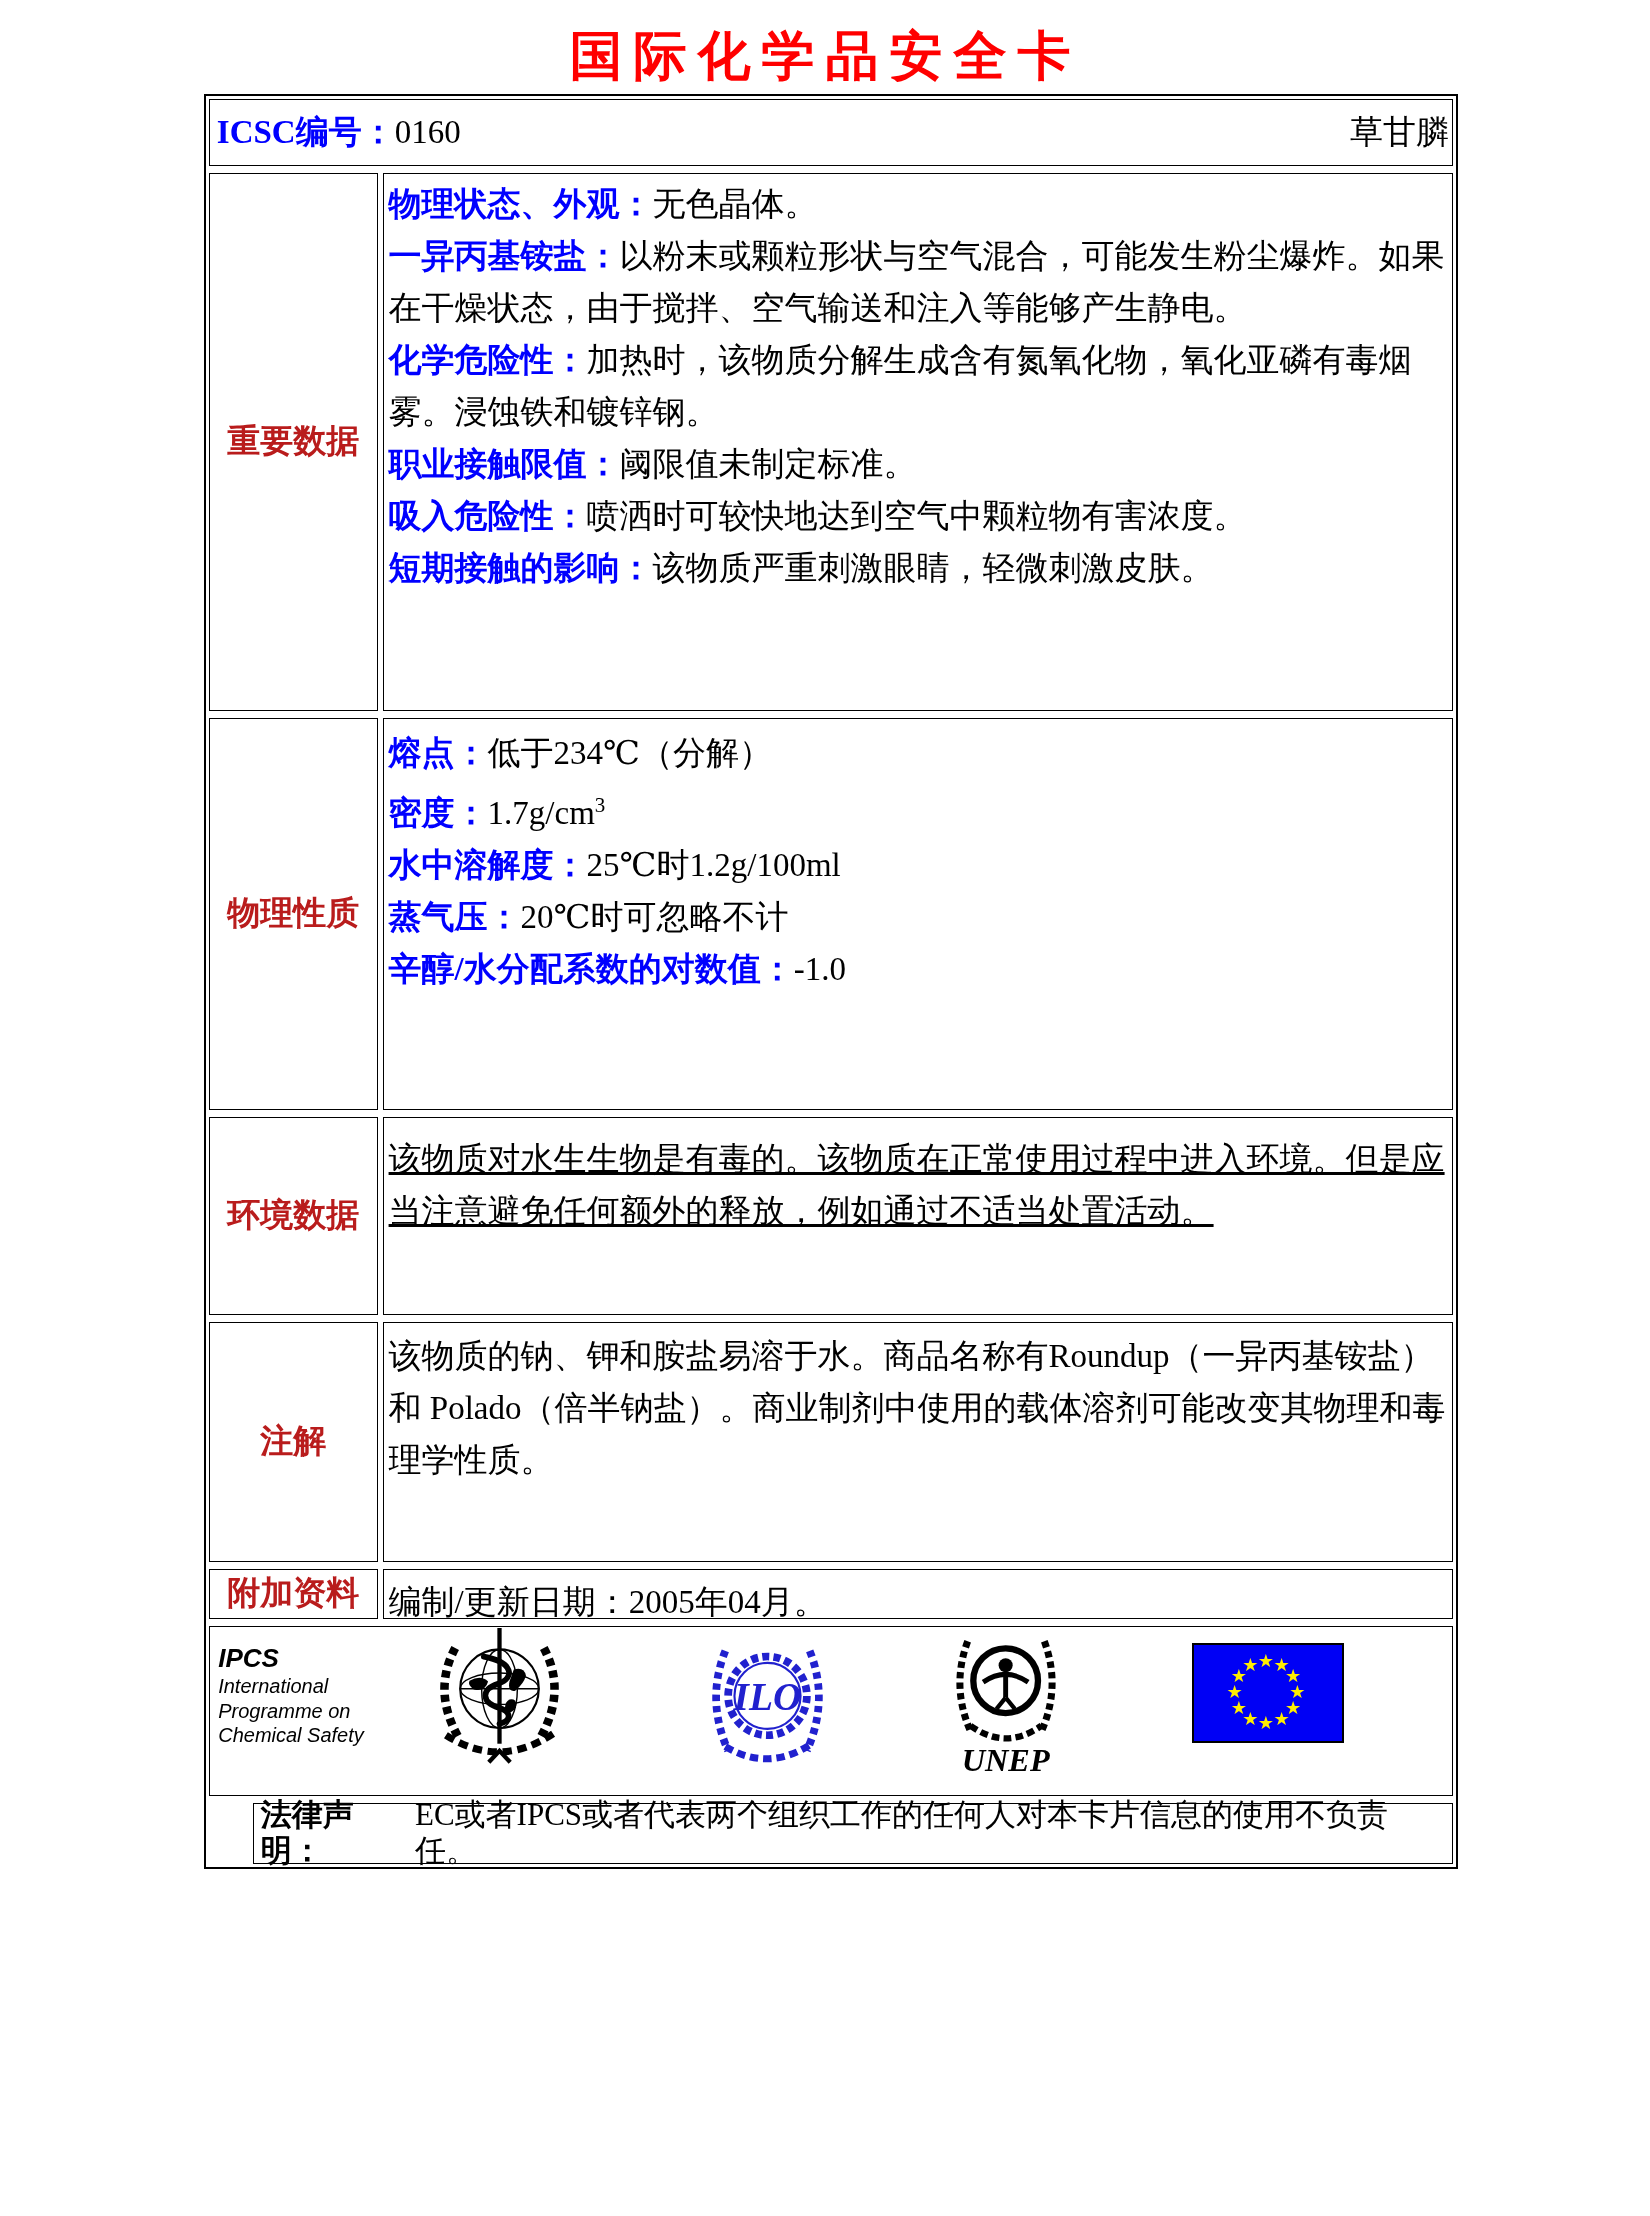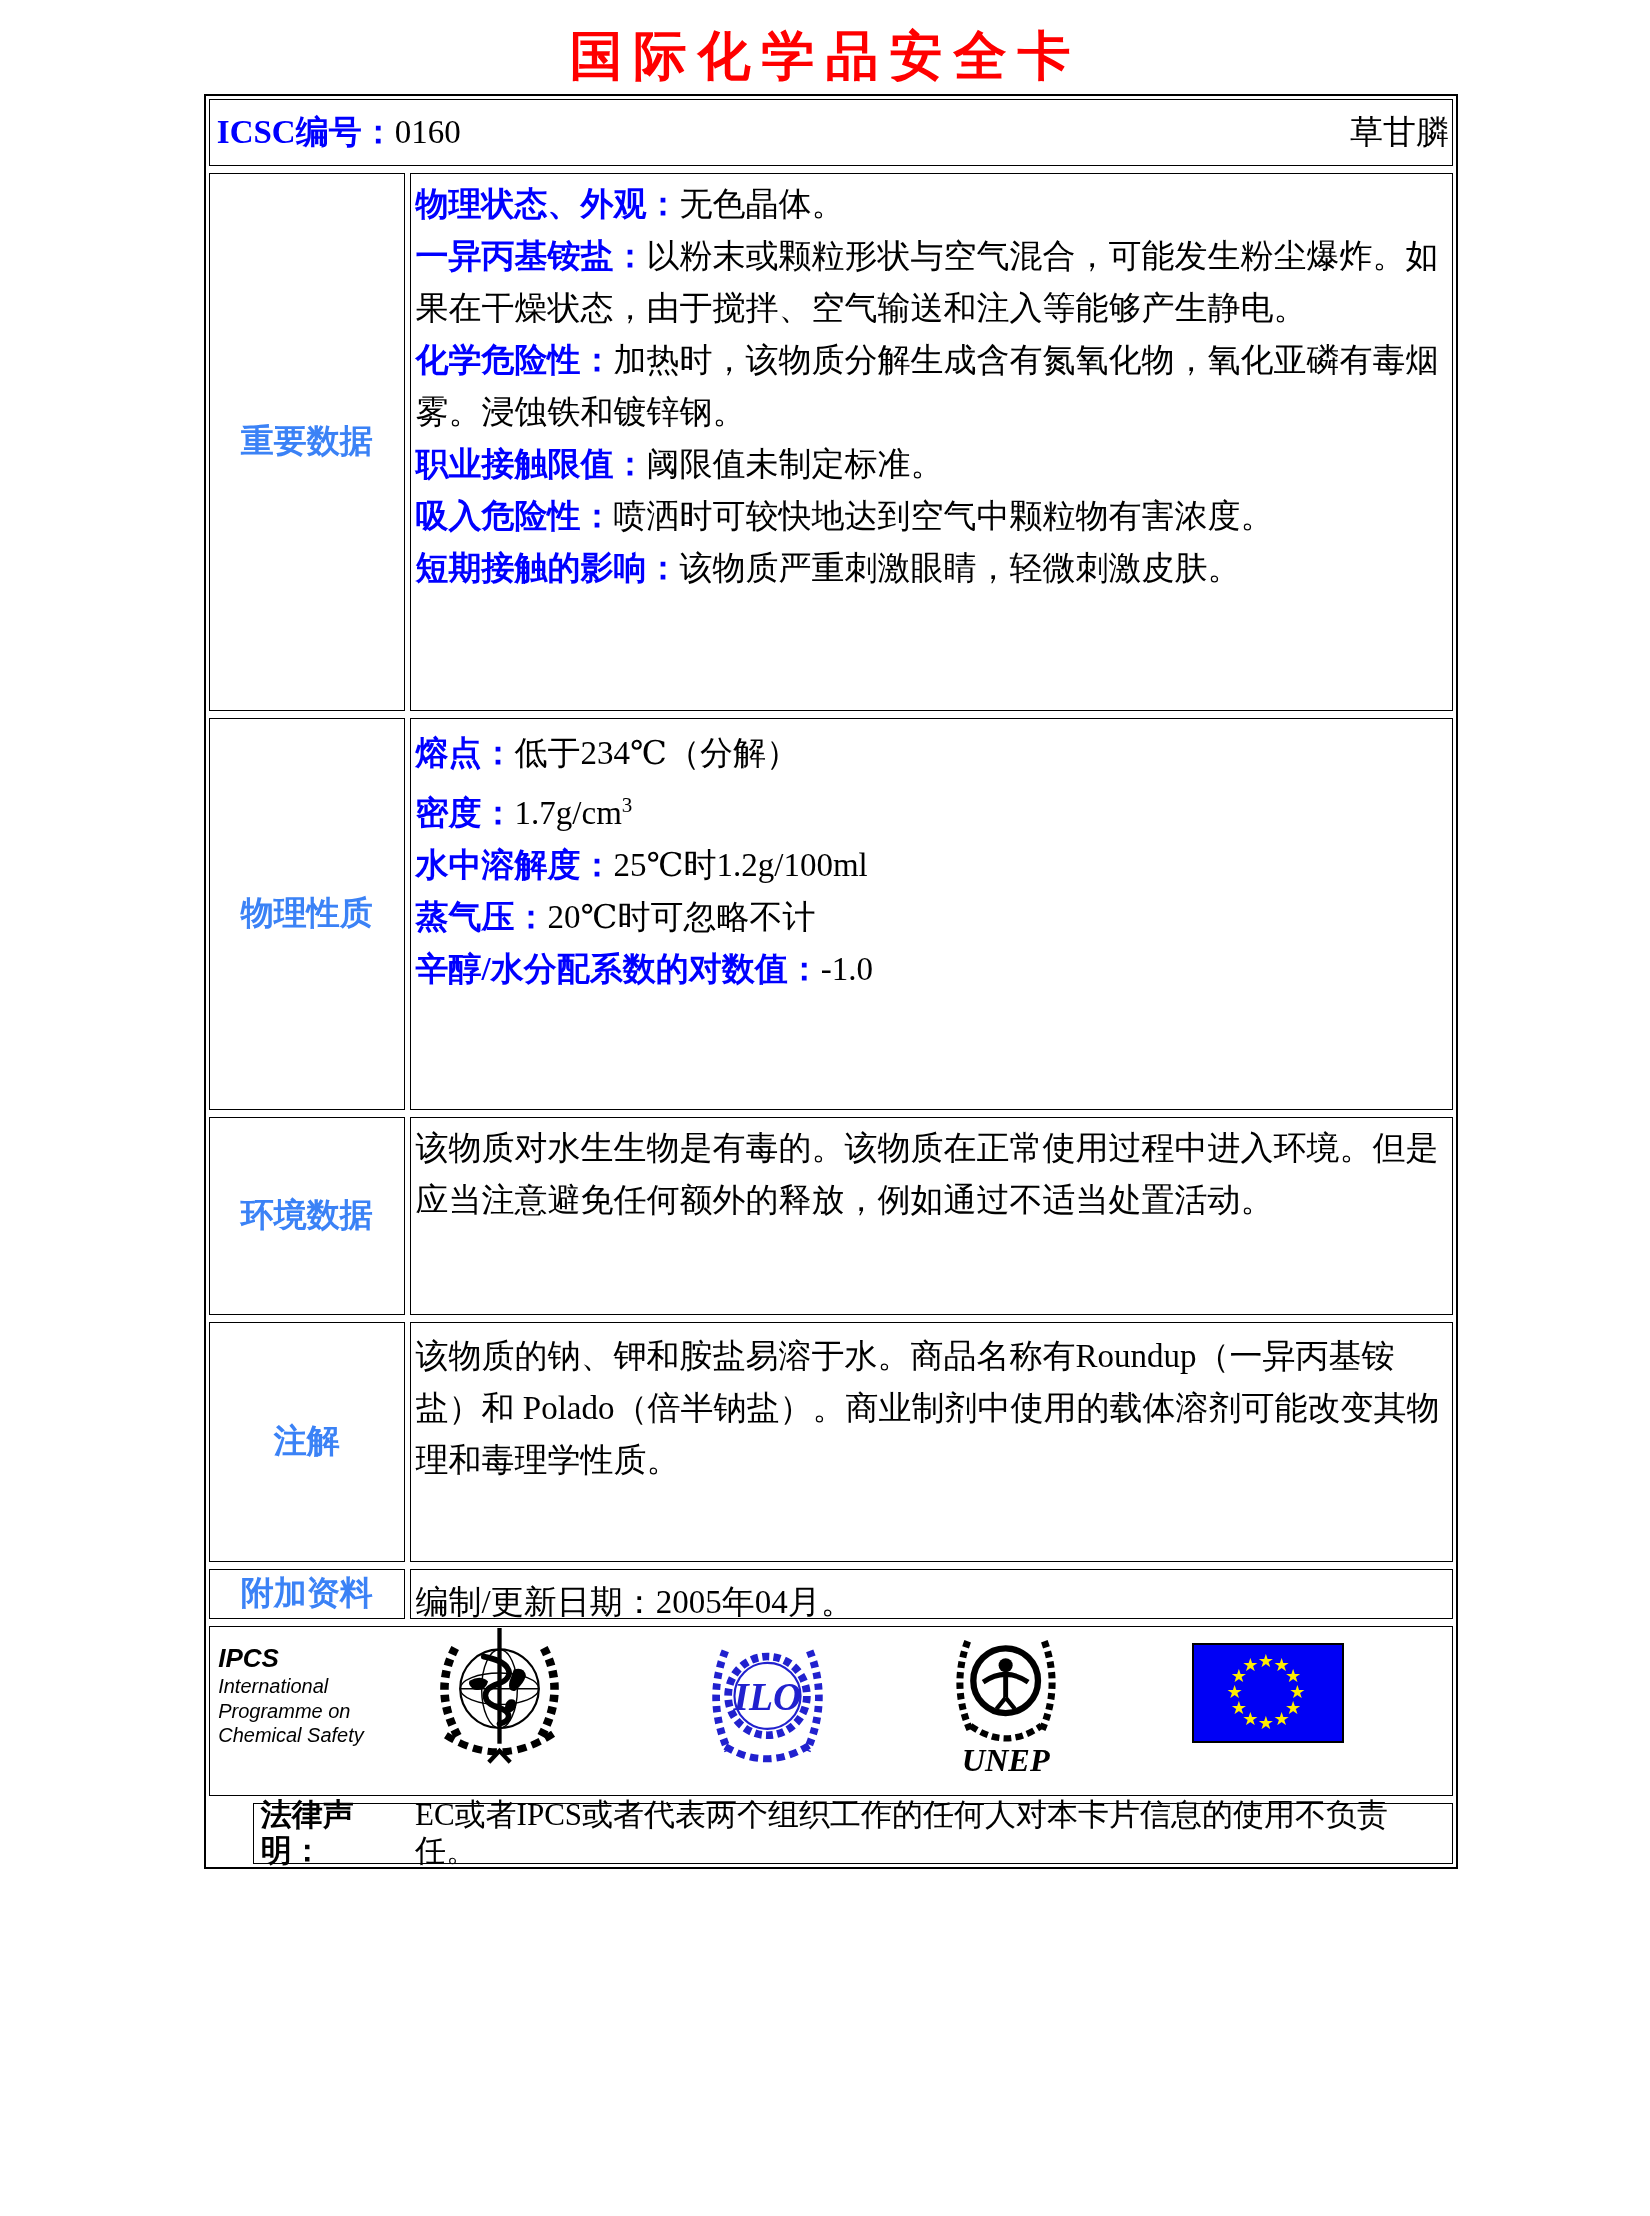--- a/index.html
+++ b/index.html
@@ -13,42 +13,42 @@
   }
   .card{
     position:absolute;left:204px;top:94px;width:1244px;
     border:2.1px solid #000;padding:2.8px;background:#fff;
   }
   .row{display:flex;gap:5.6px;margin-bottom:7px;}
   .row:last-child{margin-bottom:0;margin-left:44px;}
   .cell{border:1.4px solid #000;box-sizing:border-box;background:#fff;}
   .full{flex:1;}
   .label-cell{
-    width:196px;flex:none;display:flex;align-items:center;justify-content:center;
-    font-size:33px;font-weight:bold;color:#3b82f6;text-align:center;
+    width:169px;flex:none;display:flex;align-items:center;justify-content:center;
+    font-size:33px;font-weight:bold;color:#b91c1c;text-align:center;
   }
   .content-cell{flex:1;padding:4.2px 5.6px 0 4.2px;font-size:33px;line-height:52px;overflow:hidden;}
   .entry .lbl{color:#0000FF;font-weight:bold;}
   .sup{font-size:21px;}
   
   .r-header{height:67px;}
   .r-important{height:538px;}
   .r-physical{height:392px;}
   .r-env{height:198px;}
   .r-notes{height:240px;}
   .r-additional{height:50px;}
   .r-logos{height:170px;font-style:italic;}
   .r-legal{height:61px;}
   .header-cell{
     display:flex;align-items:center;justify-content:space-between;
     padding:0 2.8px 0 7px;font-size:33px;
   }
   .header-cell .blue{color:#0000FF;font-weight:bold;}
   .r-physical .content-cell{padding-top:8.4px;}
-  .r-env .content-cell{padding-top:4px;}
+  .r-env .content-cell{padding-top:15px;text-decoration:underline;}
   .r-notes .content-cell{padding-top:7px;}
   .r-additional .content-cell{display:flex;align-items:center;padding-top:16px;}
   .legal-cell{display:flex;align-items:center;padding:0 7px;font-size:31px;line-height:36px;}
   .legal-cell .lbl{font-weight:bold;}
   
   .logos-cell{position:relative;padding:0;}
   .ipcs-block{
     position:absolute;left:8.4px;top:16.7px;
     font-family:"Liberation Sans","DejaVu Sans",sans-serif;color:#000;
   }

